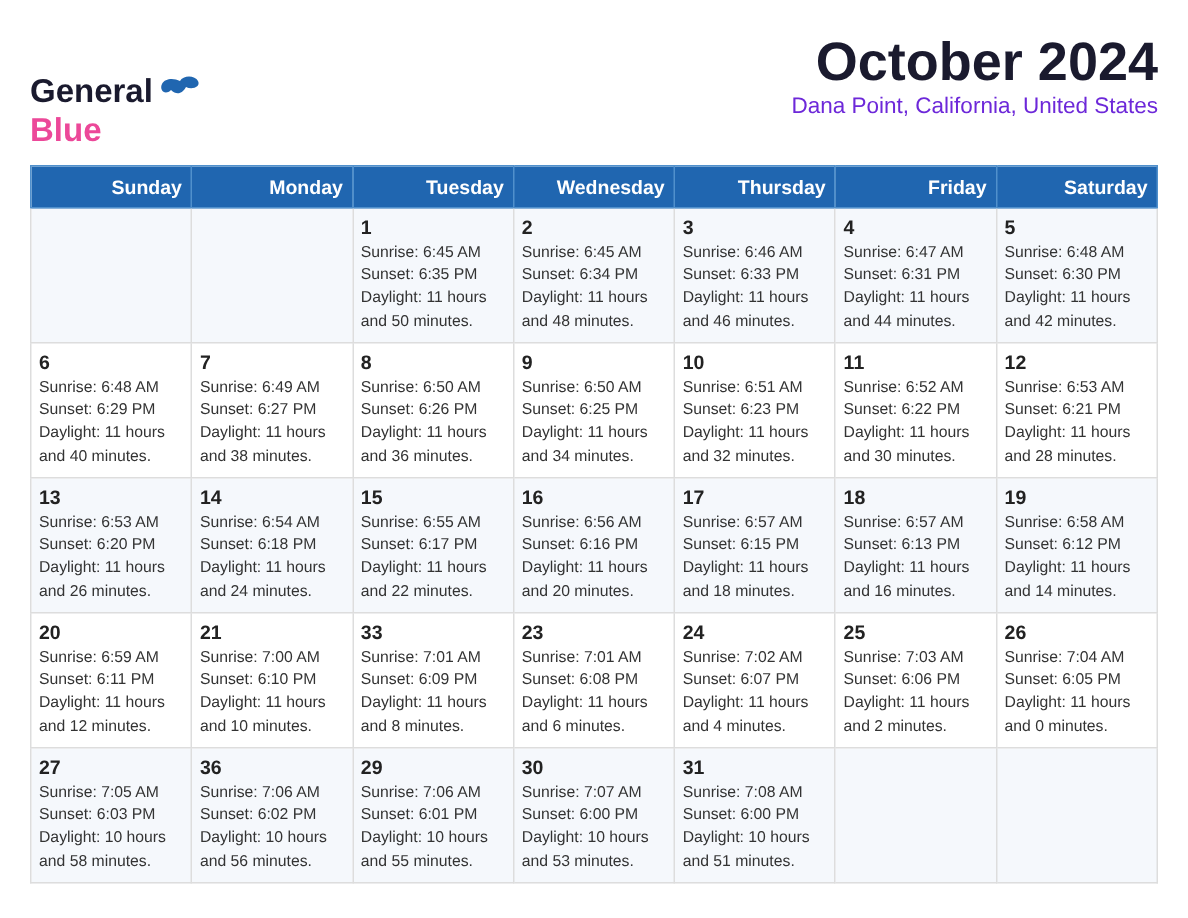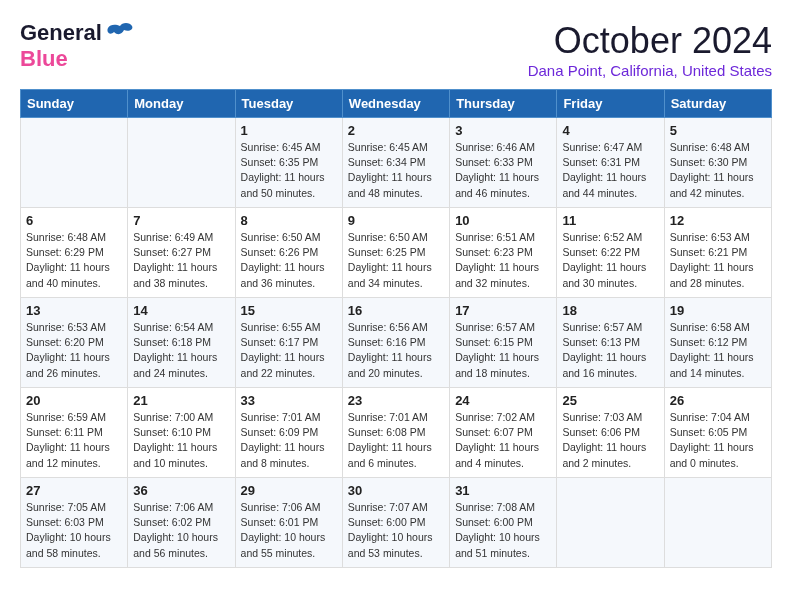--- a/index.html
+++ b/index.html
@@ -18,42 +18,43 @@
     }
     .logo {
       display: flex;
       flex-direction: column;
       align-items: flex-start;
     }
     .logo-top {
       display: flex;
       align-items: center;
       gap: 4px;
+      margin-top: 28px;
     }
     .title-section {
       text-align: right;
     }
     .month-title {
       font-size: 36px;
-      font-weight: normal;
+      font-weight: bold;
       color: #1a1a2e;
     }
     .location {
       font-size: 15px;
       color: #6d28d9;
     }
     table {
       width: 100%;
       border-collapse: collapse;
       table-layout: fixed;
     }
     thead tr th {
       background: #2066b0;
       color: #fff;
-      text-align: left;
+      text-align: right;
       padding: 6px 6px;
       font-size: 13px;
       border: 1px solid #5090cc;
     }
     tbody tr td {
       vertical-align: top;
       padding: 5px 5px;
       font-size: 11px;
       color: #222;
       border: 1px solid #ddd;

